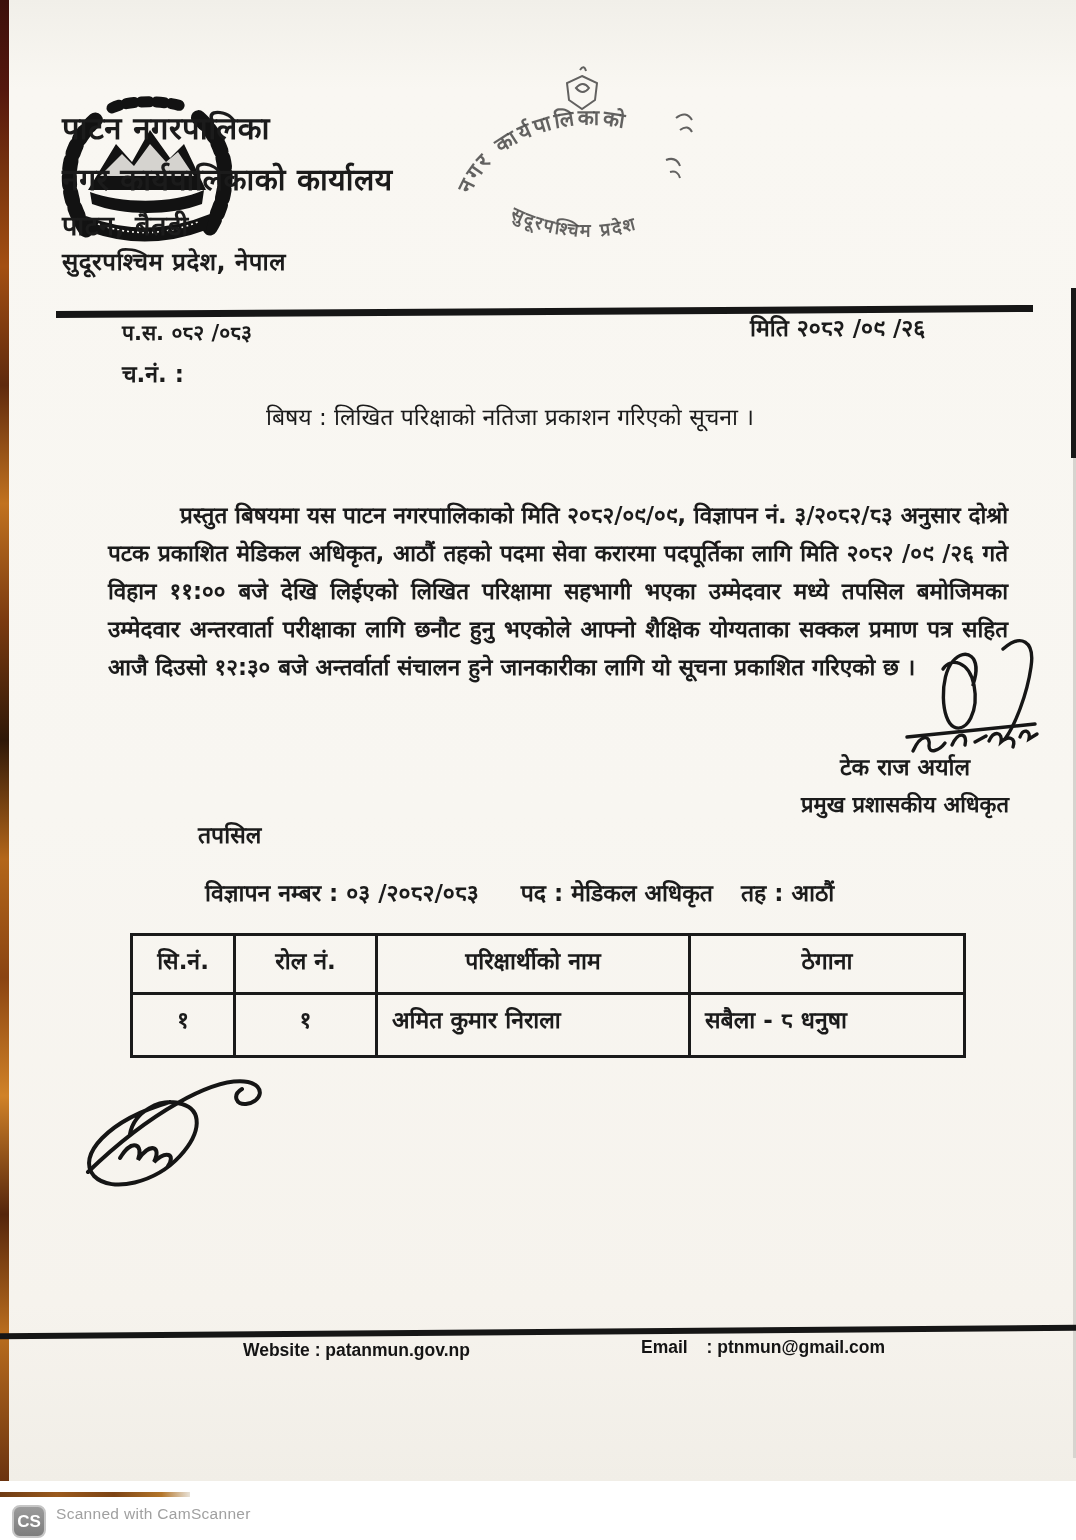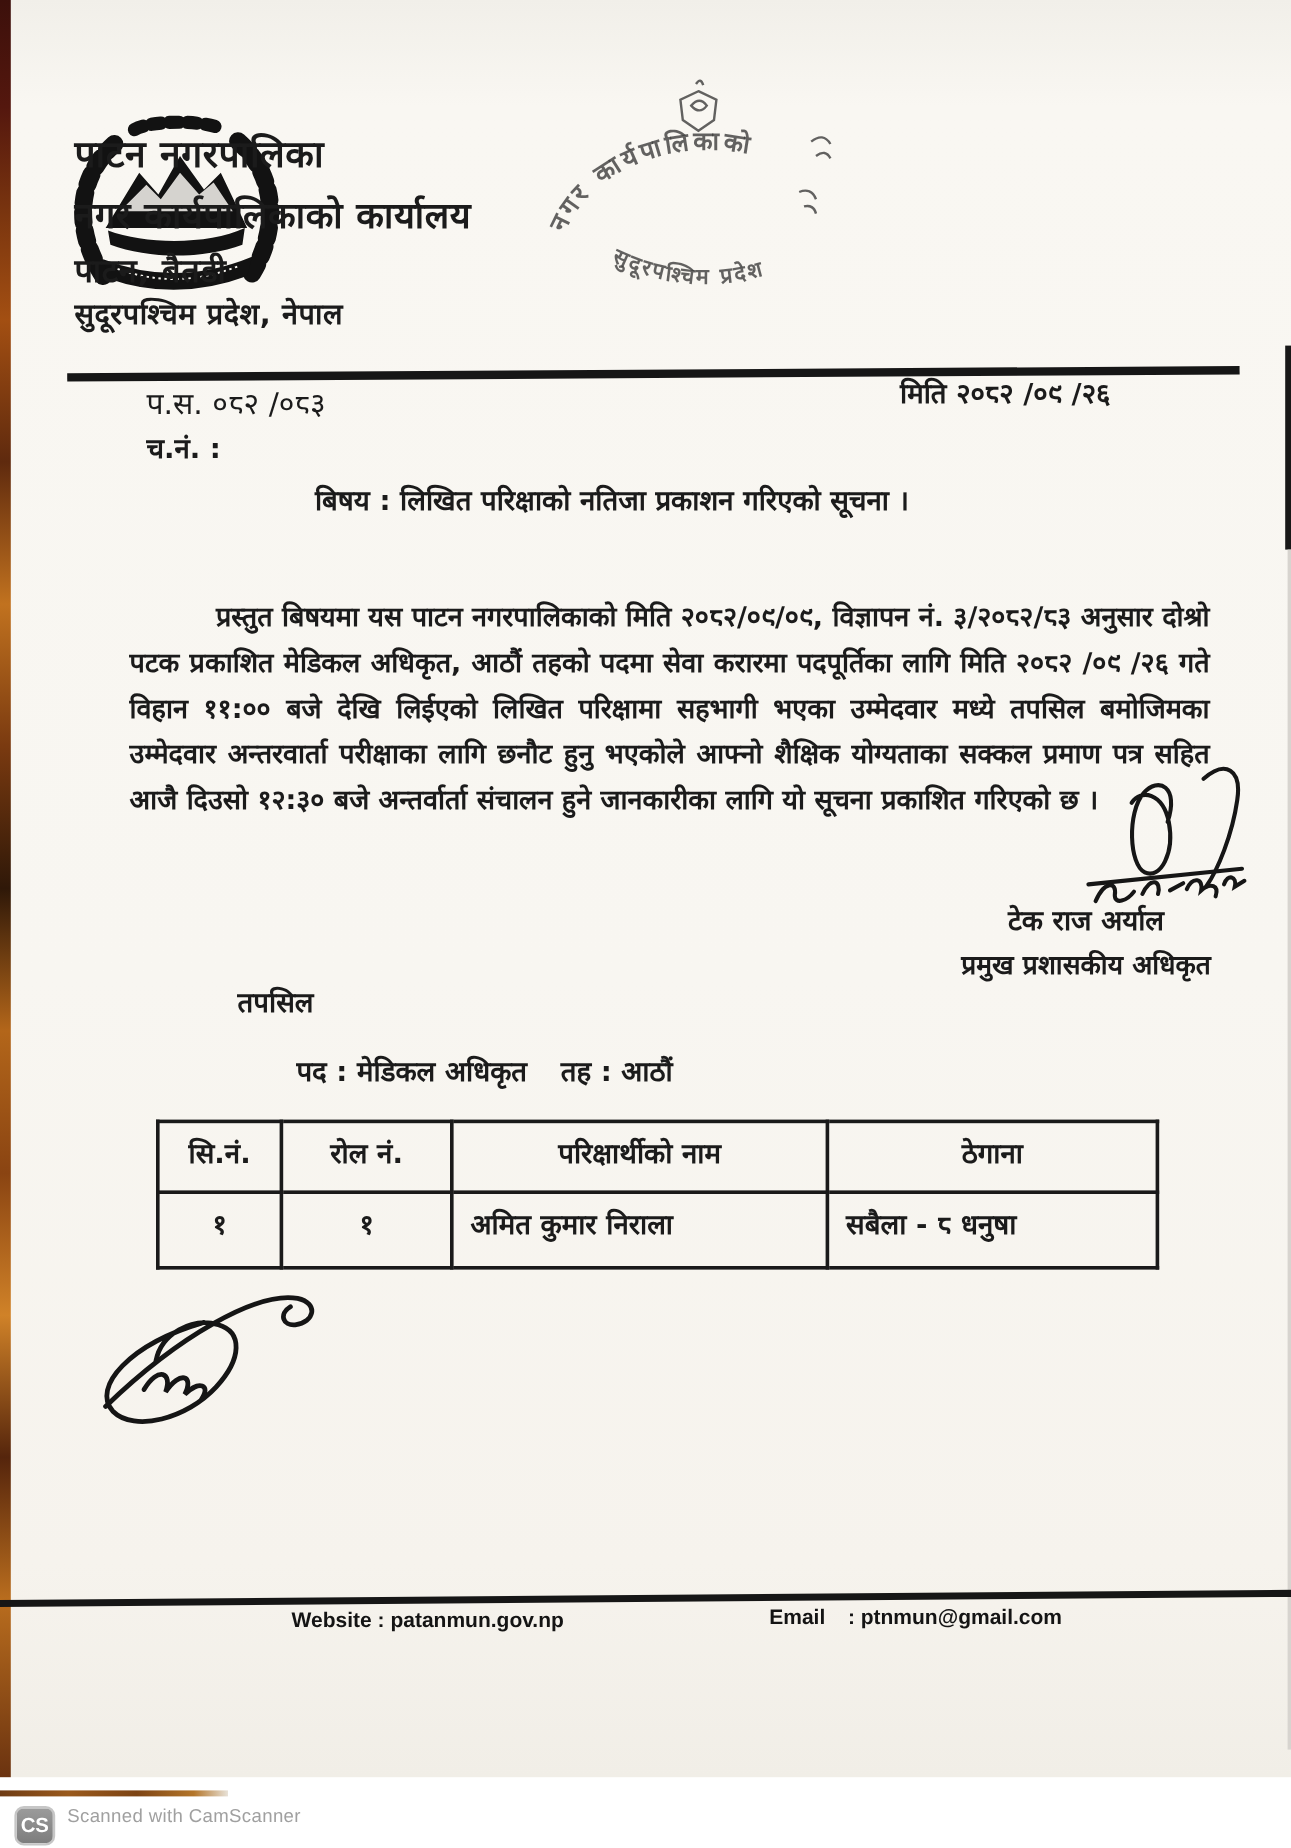--- a/index.html
+++ b/index.html
@@ -29,24 +29,24 @@
   .rule-bottom{position:absolute;left:-6px;top:1329px;width:1092px;height:6px;background:#161616;transform:rotate(-0.45deg);}
   
   .hdr-line{position:absolute;left:62px;right:0;text-align:left;font-weight:bold;letter-spacing:0.5px;}
   .hdr-muni{top:106px;font-size:31px;}
   .hdr-office{top:158px;font-size:30px;}
   .hdr-place{top:206px;font-size:27px;}
   .hdr-prov{top:244px;font-size:24px;font-weight:600;}
   .logo{position:absolute;left:52px;top:92px;}
   .stamp{position:absolute;left:430px;top:64px;opacity:.85;pointer-events:none;}
   
-  .ref-no{position:absolute;left:122px;top:318px;font-size:25px;font-weight:normal;}
+  .ref-no{position:absolute;left:122px;top:318px;font-size:21px;font-weight:bold;}
   .ref-date{position:absolute;left:750px;top:311px;font-size:23px;font-weight:bold;}
   .dispatch{position:absolute;left:122px;top:357px;font-size:23px;font-weight:bold;}
-  .subject{position:absolute;left:185px;top:400px;width:650px;text-align:center;font-size:23px;font-weight:bold;}
+  .subject{position:absolute;left:185px;top:400px;width:650px;text-align:center;font-size:23px;font-weight:normal;}
   
   .body-text{
     position:absolute;left:108px;top:496px;width:900px;
     font-size:22.5px;line-height:38px;font-weight:600;
     text-align:justify;text-indent:72px;
   }
   .sig-scribble{position:absolute;left:855px;top:633px;}
   .sig-name{position:absolute;left:760px;top:750px;width:290px;text-align:center;font-size:23px;font-weight:bold;}
   .sig-title{position:absolute;left:745px;top:788px;width:320px;text-align:center;font-size:22px;font-weight:bold;}
   .tapasil{position:absolute;left:198px;top:818px;font-size:23px;font-weight:bold;}
@@ -154,20 +154,21 @@
       <path d="M134,108 c 5,-11 14,-9 12,1 c 8,-7 15,-4 12,5"></path>
       <path d="M165,104 c 3,-9 11,-7 9,2 l 8,-5"></path>
     </g>
   </svg>
 
   <div class="sig-name">टेक राज अर्याल</div>
   <div class="sig-title">प्रमुख प्रशासकीय अधिकृत</div>
 
   <div class="tapasil">तपसिल</div>
   <div class="advert">
+    <span>विज्ञापन नम्बर : ०३ /२०८२/०८३</span>
     <span class="gap1">पद : मेडिकल अधिकृत</span>
     <span class="gap2">तह : आठौं</span>
   </div>
 
   <table class="result">
     <colgroup>
         <col class="c1">
         <col class="c2">
         <col class="c3">
         <col class="c4">

